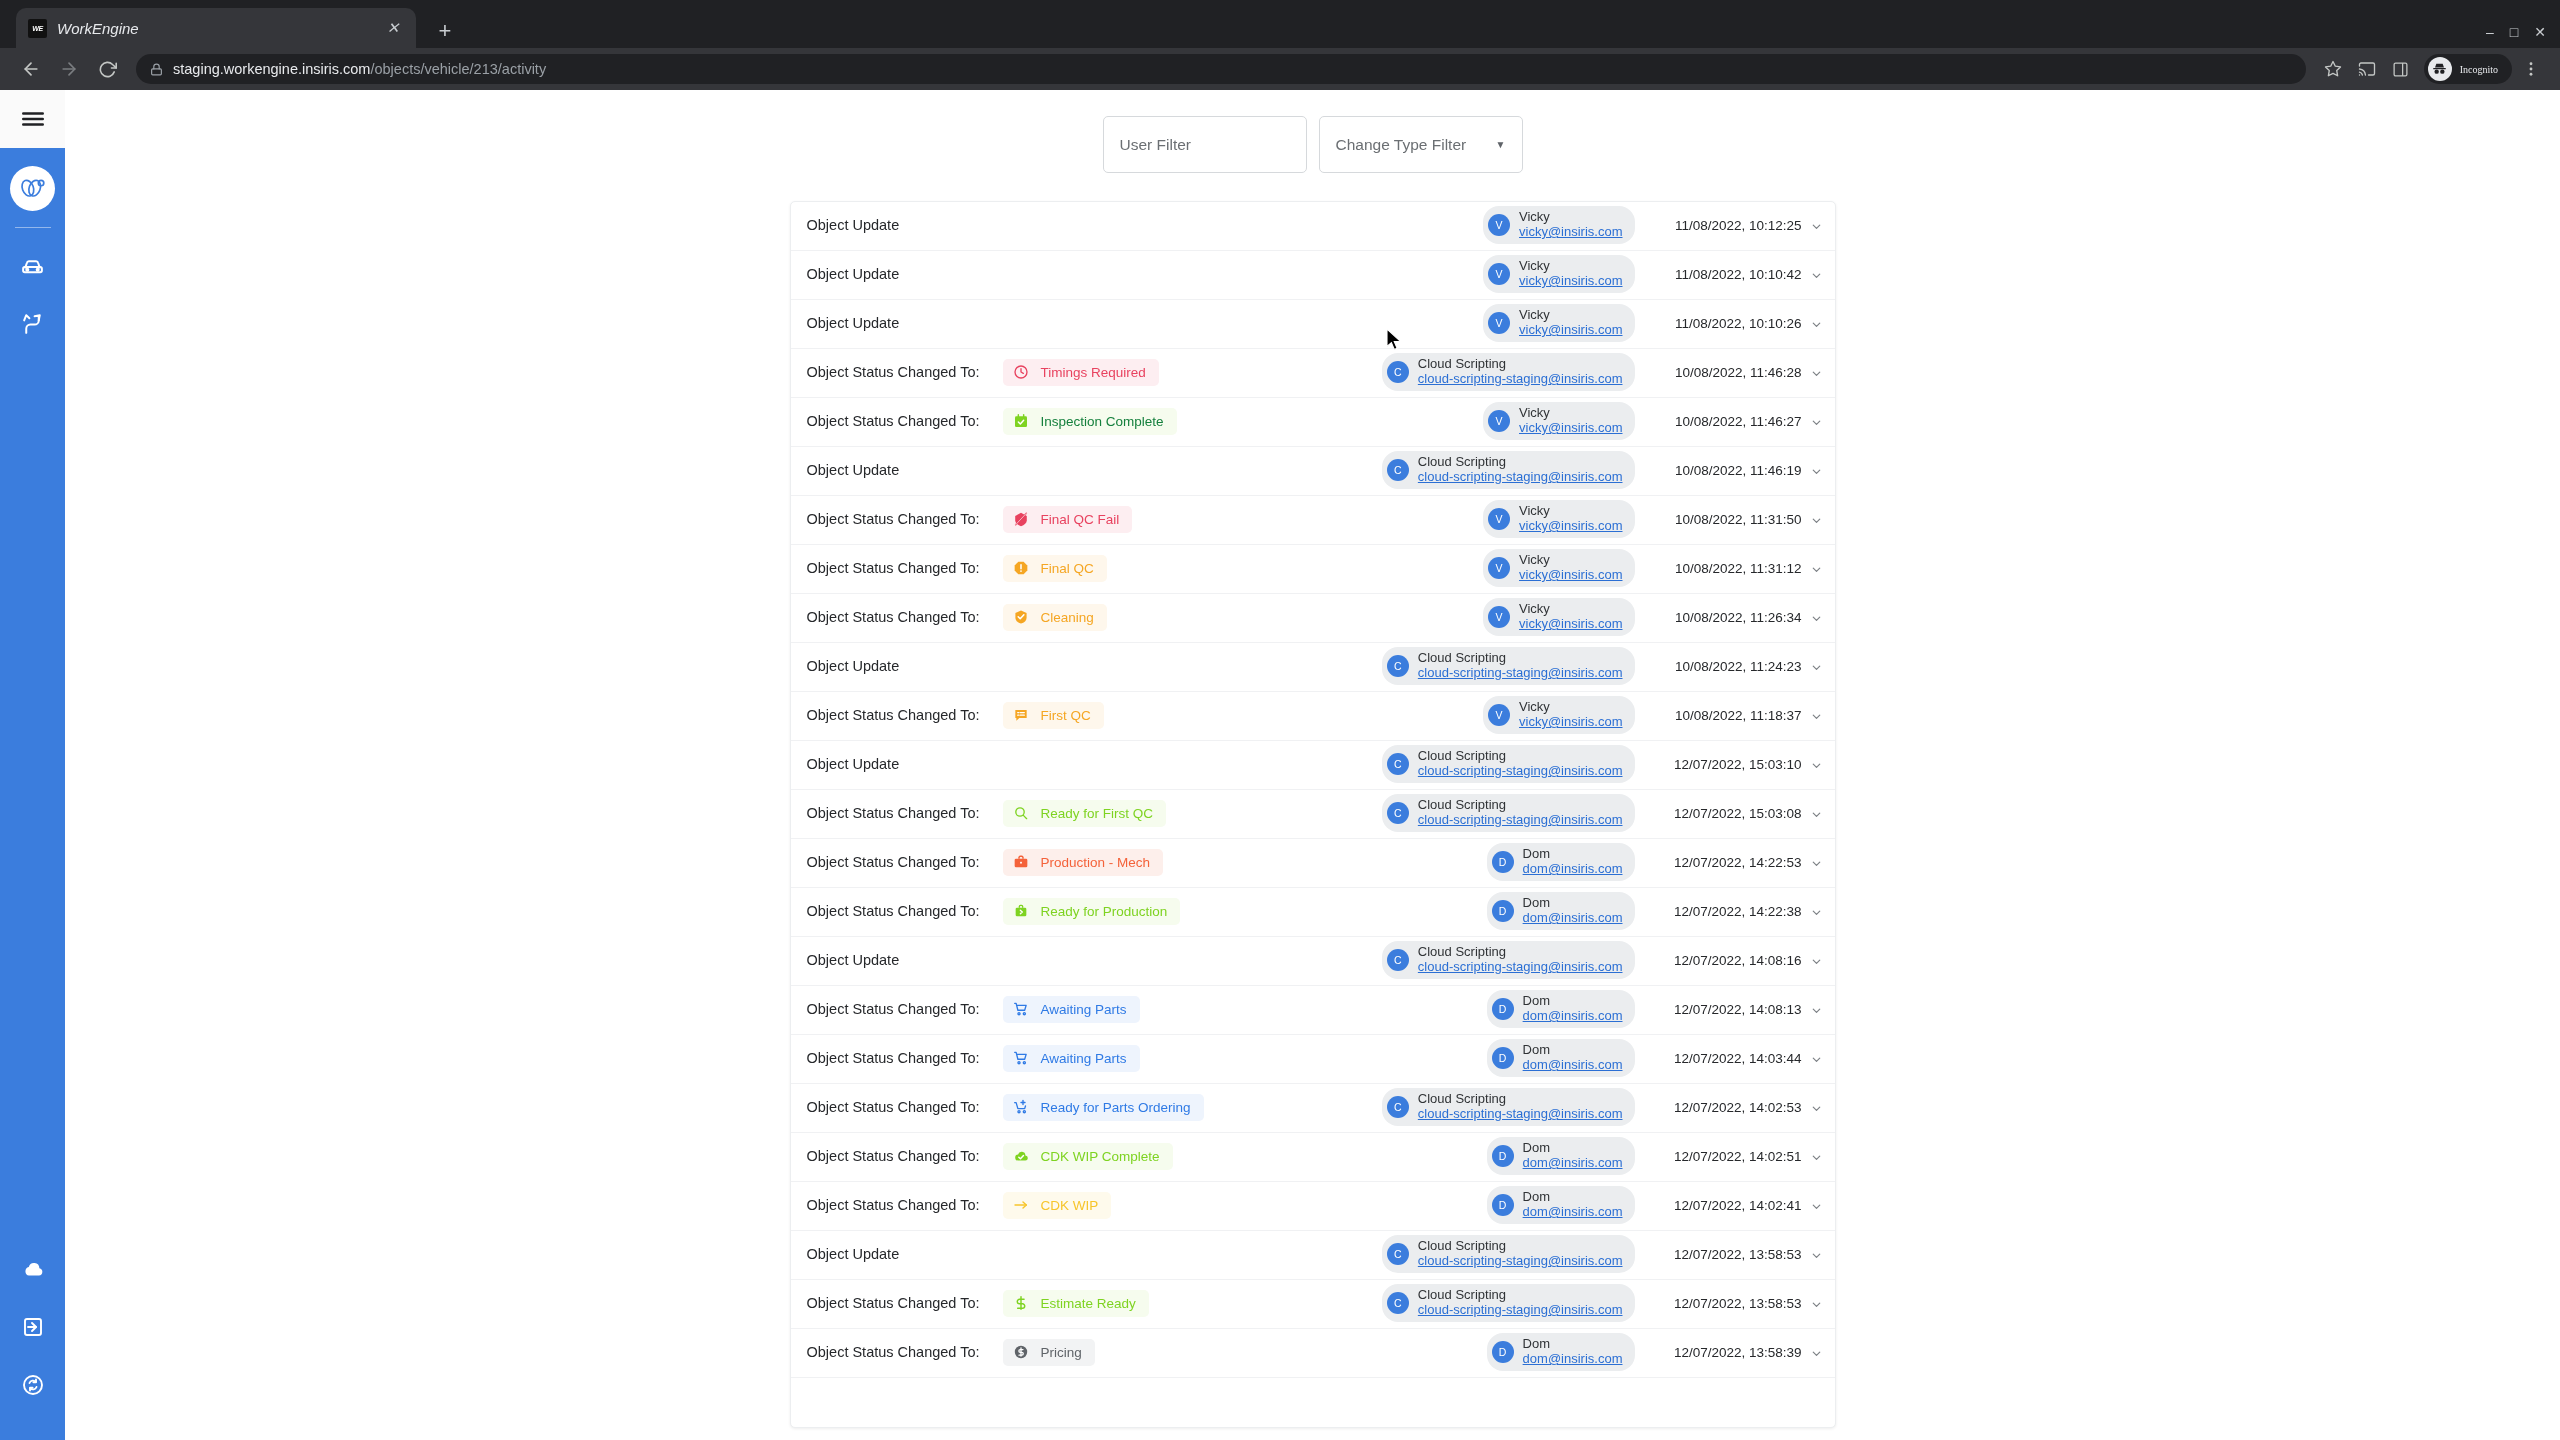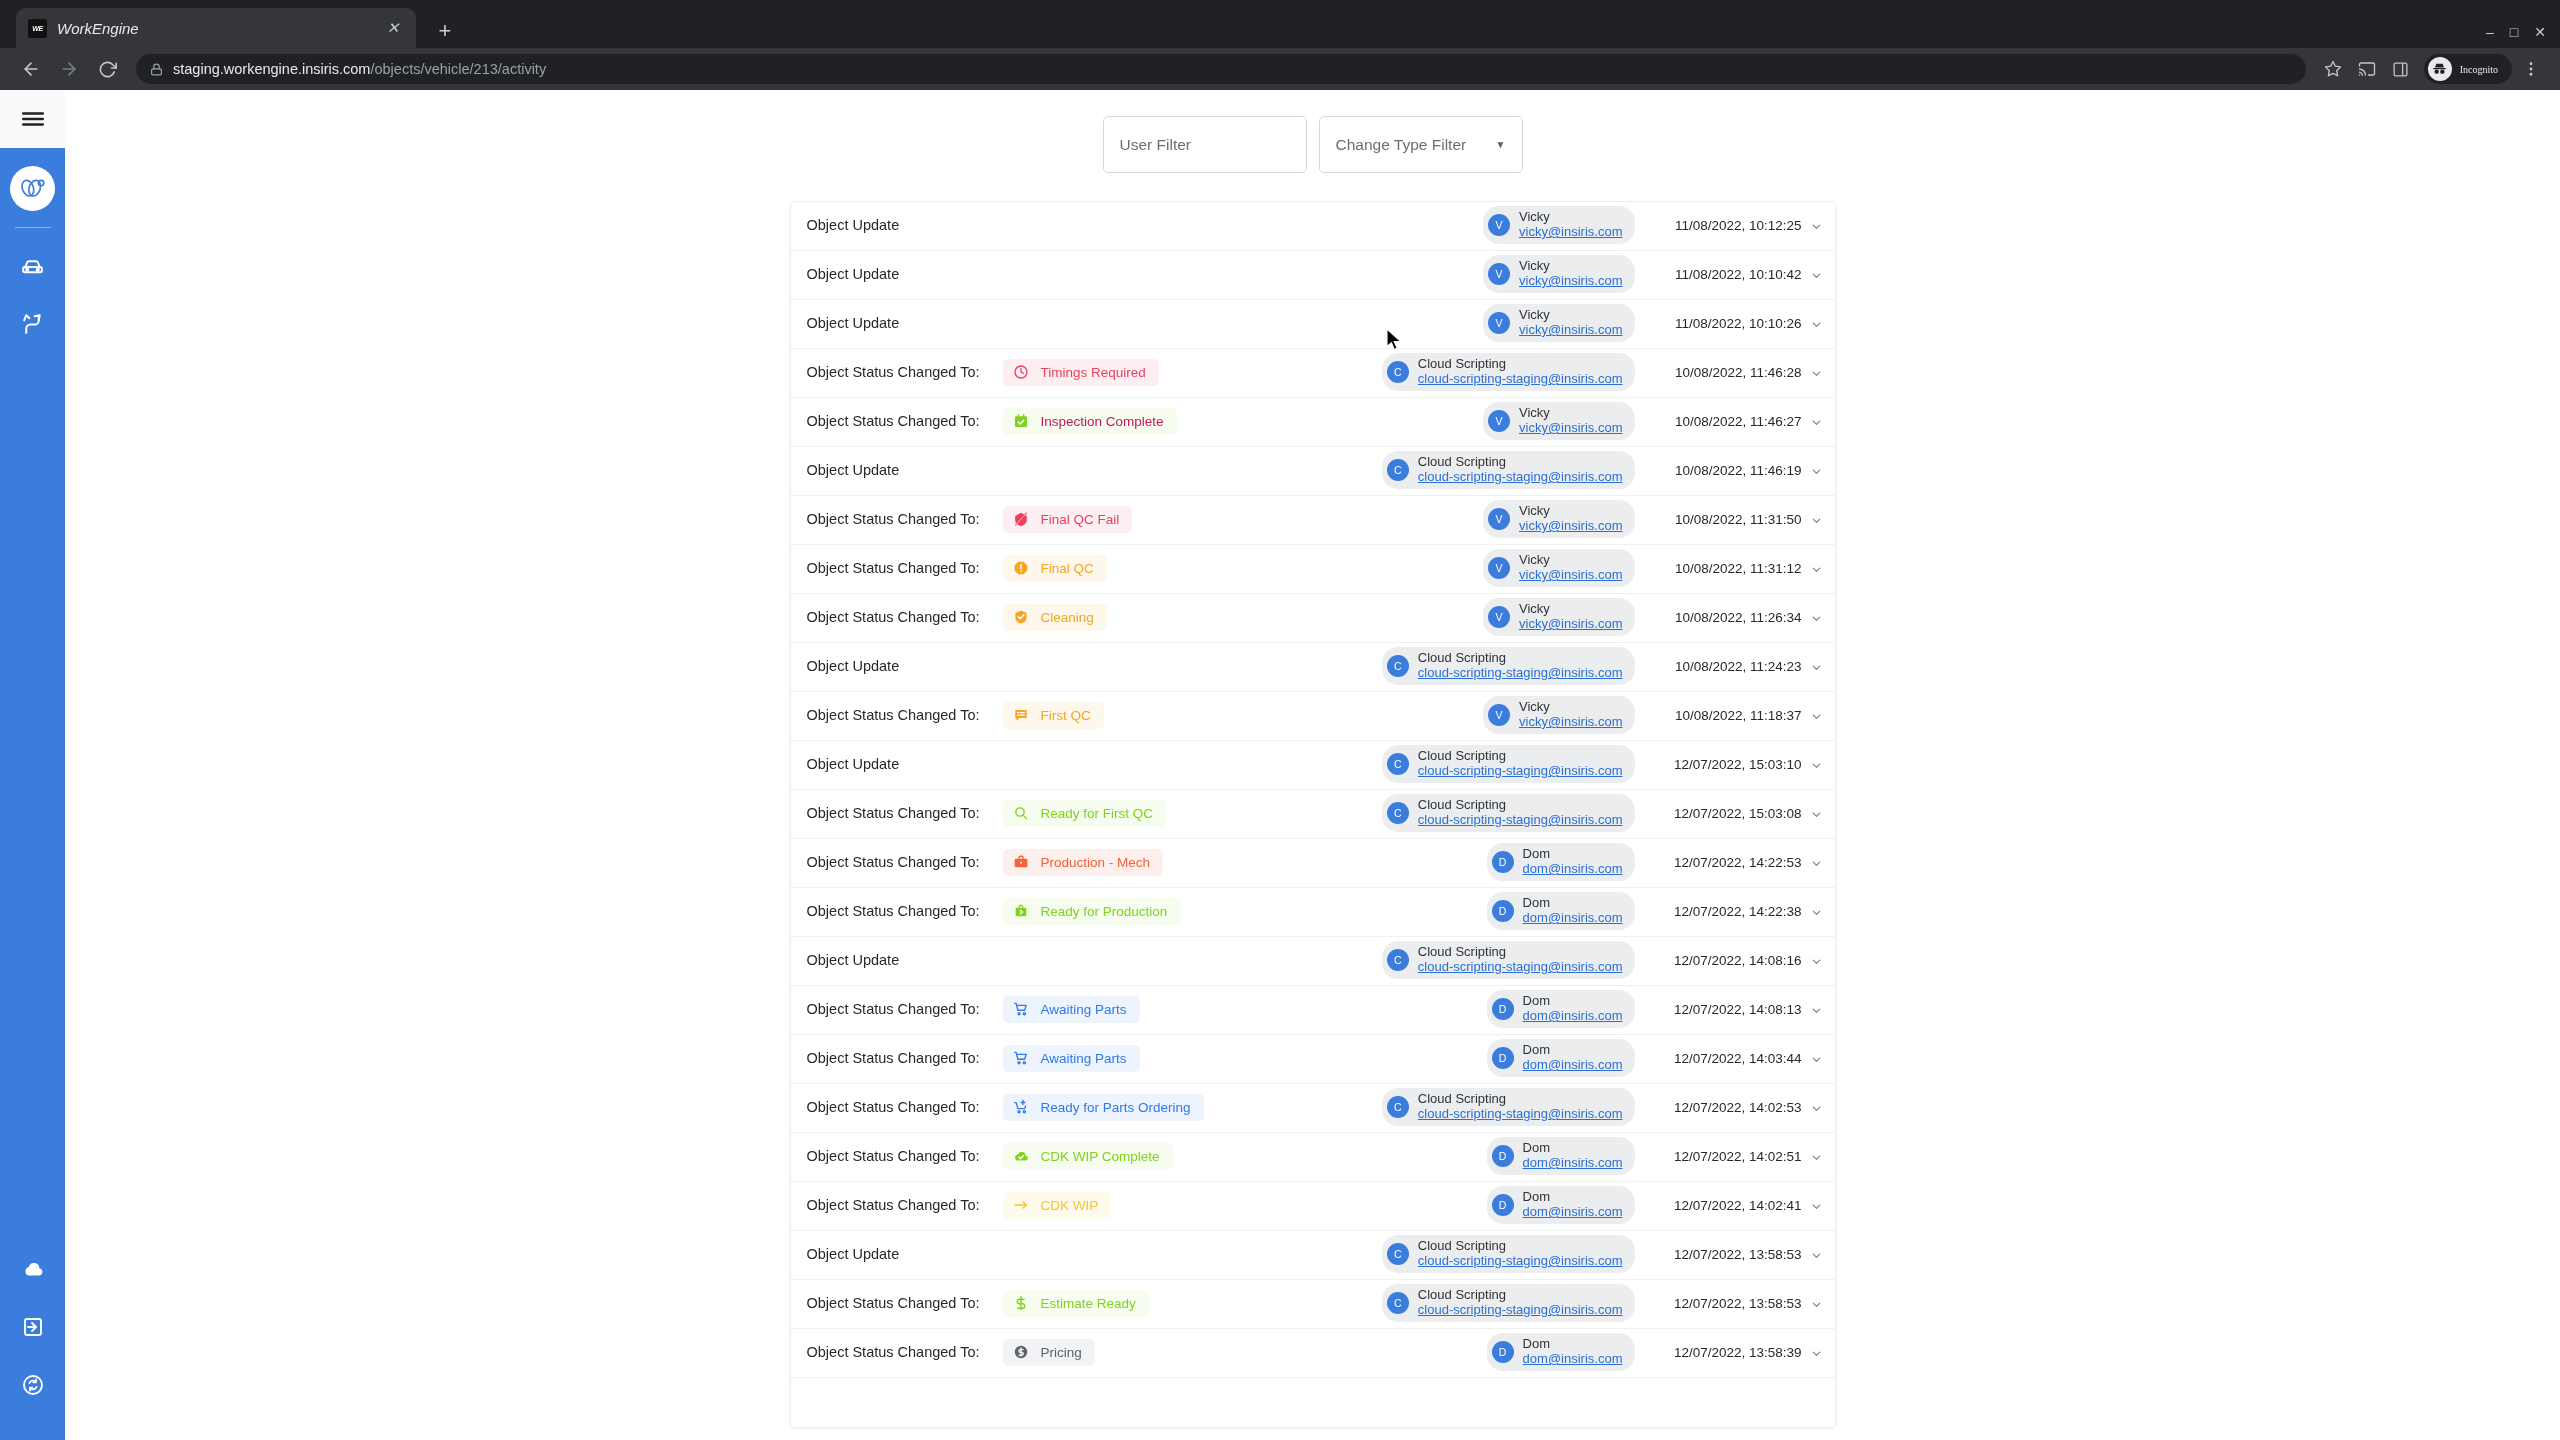--- a/index.html
+++ b/index.html
@@ -402,21 +402,21 @@
        <span class="chevron">
          <svg width="13" height="13" viewBox="0 0 24 24" fill="none" stroke="currentColor" stroke-width="2.2" stroke-linecap="round" stroke-linejoin="round">
                   <polyline points="6 9.5 12 15.5 18 9.5"></polyline>
                 </svg>
        </span>
      </div>
           </div>
           <div class="row">
             <div class="row-label">Object Status Changed To:</div>
      <div class="badge-slot">
-              <span class="status-badge" style="background:#f6fcee;color:#be185d;">
+              <span class="status-badge" style="background:#f6fcee;color:#15803d;">
          <span class="badge-icon">
                   <svg width="16" height="16" viewBox="0 0 24 24" fill="none" stroke="none" stroke-linecap="round" stroke-linejoin="round">
                     <rect x="3" y="5" width="18" height="16" rx="2" fill="#7ed321"></rect>
                     <line x1="8" y1="2.5" x2="8" y2="6" stroke="#7ed321" stroke-width="2.2"></line>
                     <line x1="16" y1="2.5" x2="16" y2="6" stroke="#7ed321" stroke-width="2.2"></line>
                     <polyline points="8 13.5 11 16.5 16 10.8" fill="none" stroke="#fff" stroke-width="2.2"></polyline>
                   </svg>
                 </span>
          <span>Inspection Complete</span>
        </span>

